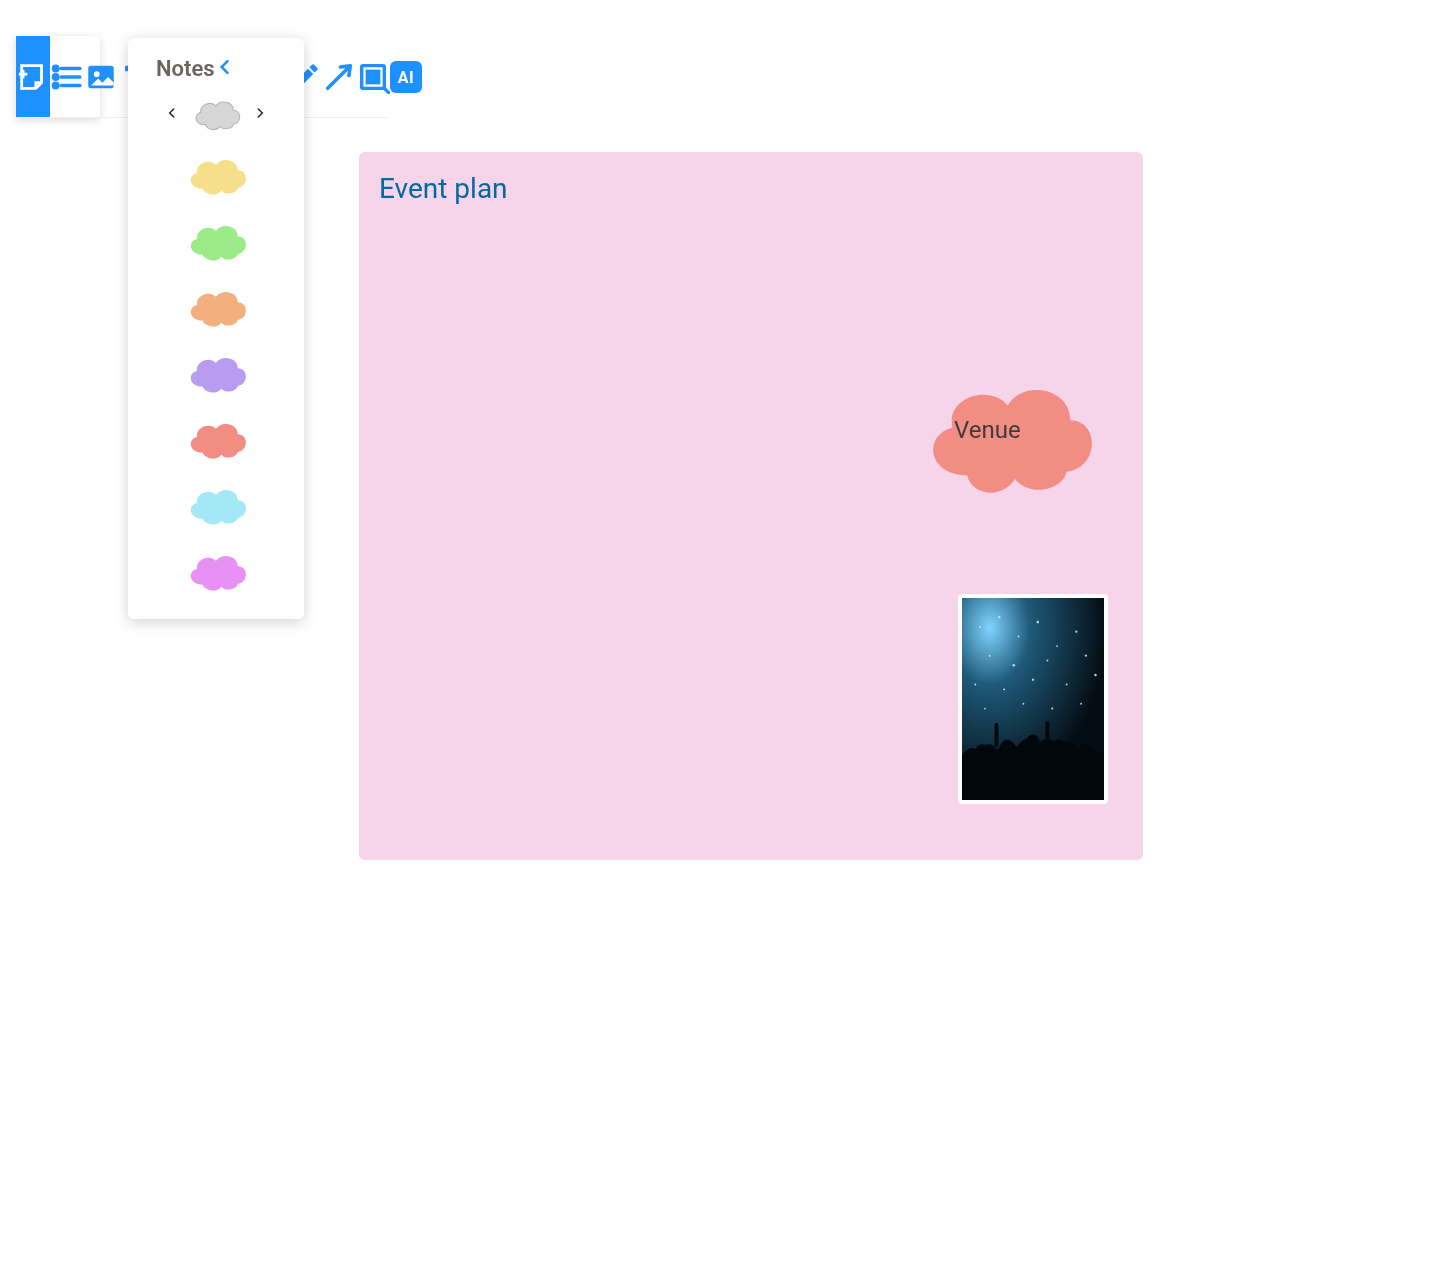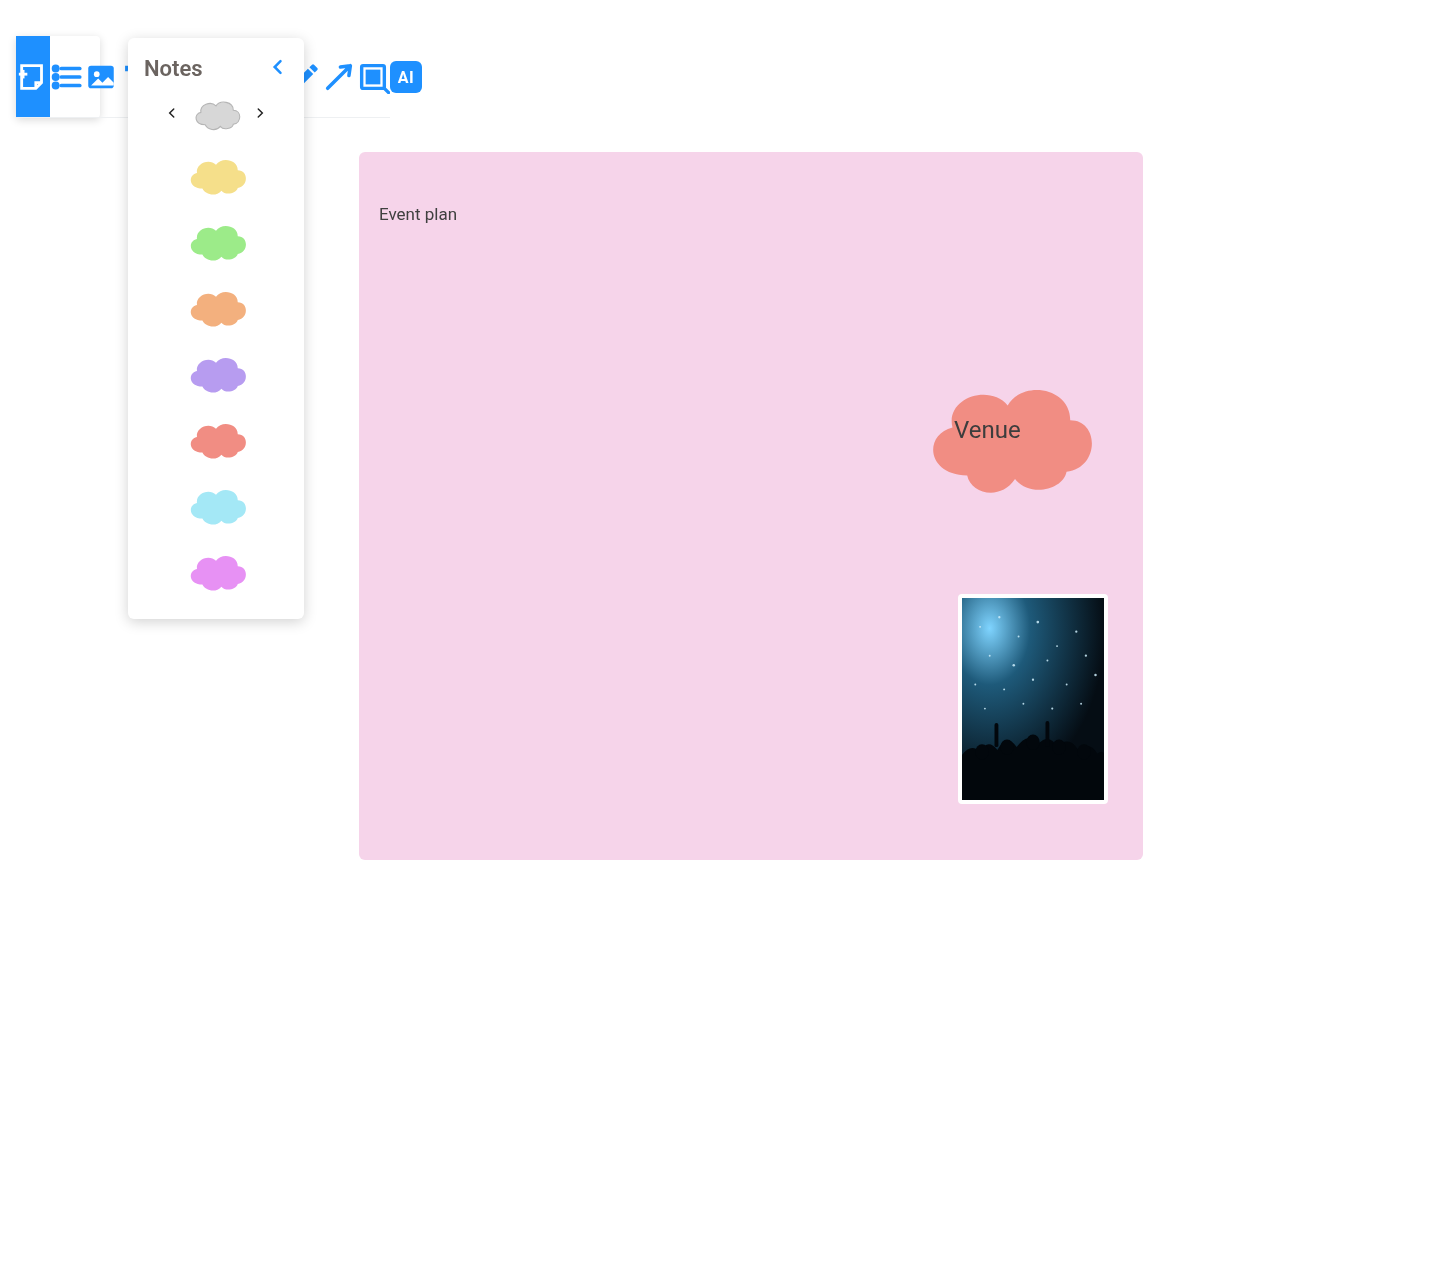--- a/index.html
+++ b/index.html
@@ -45,22 +45,23 @@
     top: 38px;
     width: 176px;
     background: #ffffff;
     border-radius: 6px;
     box-shadow: 0 3px 14px rgba(0,0,0,0.18);
     padding: 18px 16px 24px 16px;
   }
   .notes-header {
     display: flex;
     align-items: center;
-    justify-content: space-between;
+    justify-content: flex-start;
     margin-bottom: 14px;
+    margin-left: 12px;
   }
   .notes-title {
     font-size: 22px;
     font-weight: 600;
     color: #6b6460;
   }
   .notes-collapse { cursor:pointer; }
   .notes-collapse svg { width: 20px; height: 20px; color:#1e90ff; stroke-width:3; }
 
   .shape-switcher {
@@ -77,21 +78,21 @@
   
   .board-note {
     position:absolute;
     left:359px; top:152px;
     width:784px; height:708px;
     background:#f6d4ea;
     border-radius:6px;
   }
   .board-note-title {
     position:absolute; left:20px; top:20px;
-    font-size:17px; color:#404040;margin-top:32px;
+    font-size:28px; color:#0369a1;
   }
 
   .venue-cloud {
     position:absolute;
     left:912px; top:364px;
     width:184px; height:140px;
   }
   .venue-cloud-label {
     position:absolute;
     left:954px; top:416px;

